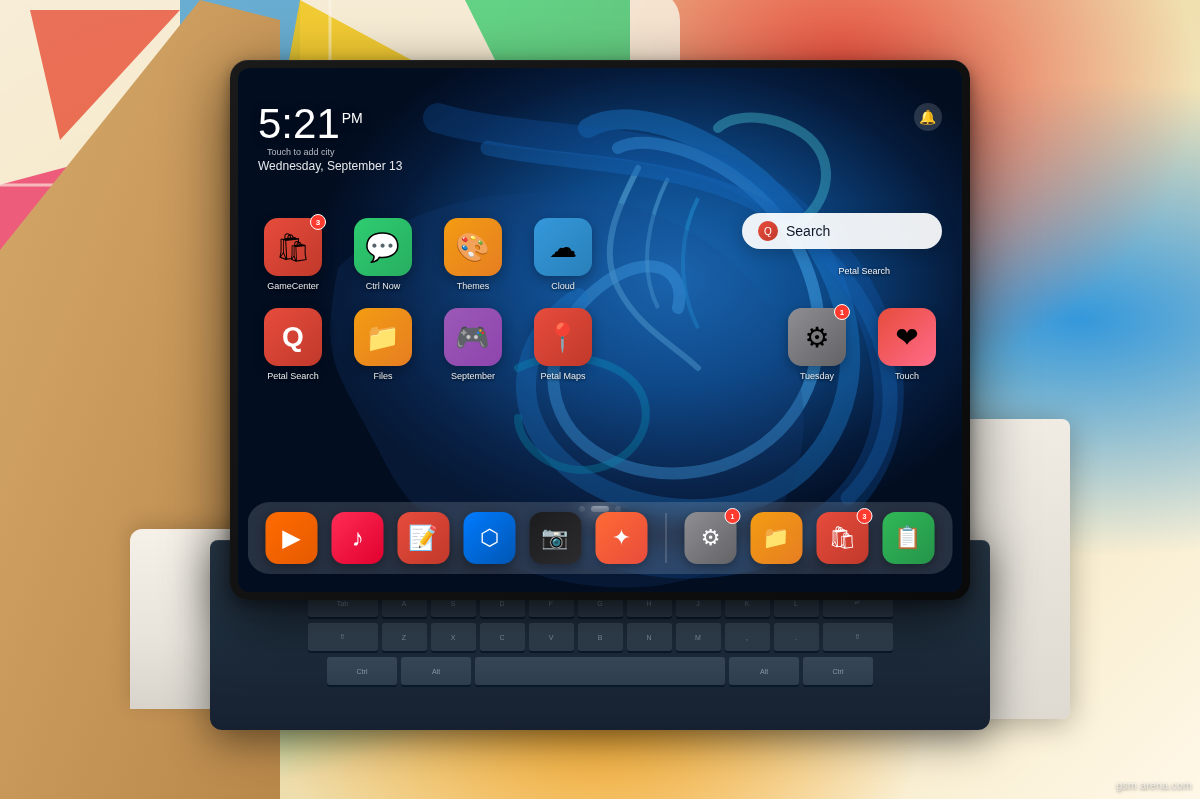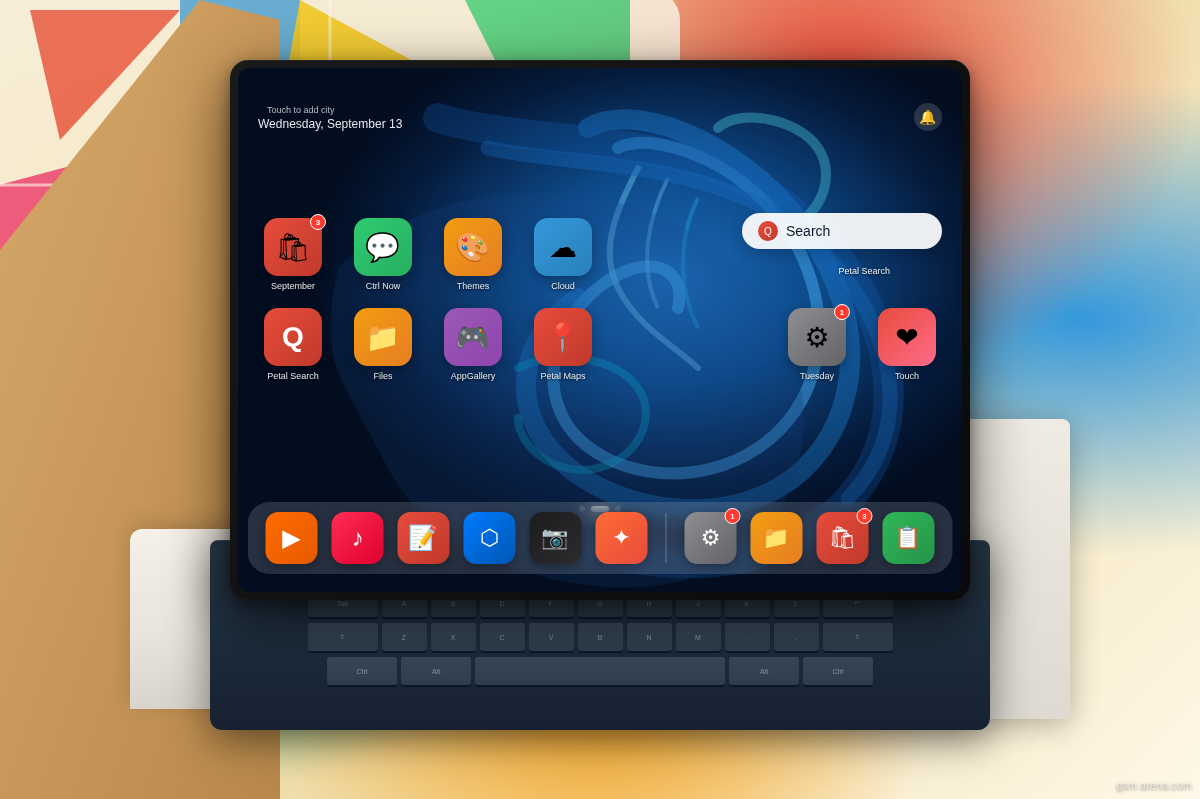--- a/index.html
+++ b/index.html
@@ -618,20 +618,23 @@
 
             <path d="M100,200 C200,100 400,100 500,200 C600,300 580,450 480,500 C380,550 200,500 150,400 C100,300 80,300 100,200 Z" fill="#1a4a8a" opacity="0.3"></path>
           </g>
 
           <rect width="724" height="524" fill="url(#bgGrad)" opacity="0.3"></rect>
         </svg>
       </div>
 
 
       <div class="clock-widget">
+        <div class="clock-time">
+          <span>5:21</span><span class="ampm">PM</span>
+        </div>
         <div class="clock-touch">Touch to add city</div>
         <div class="clock-date">Wednesday, September 13</div>
       </div>
 
       <div class="notification-icon">
         <span style="font-size:14px;color:white;">🔔</span>
       </div>
 
       <div class="search-widget">
         <div class="search-petal-icon">
@@ -642,21 +645,21 @@
 
       <div class="petal-search-label">Petal Search</div>
 
       <div style="position:absolute;top:150px;left:20px;z-index:10;display:flex;gap:20px;">
 
         <div class="app-icon-wrapper">
           <div class="app-icon app-appgallery">
             <span style="font-size:28px;">🛍</span>
             <div class="badge">3</div>
           </div>
-          <span class="app-label">September</span>
+          <span class="app-label">GameCenter</span>
         </div>
 
         <div class="app-icon-wrapper">
           <div class="app-icon app-linknow">
             <span style="font-size:28px;">💬</span>
           </div>
           <span class="app-label">Ctrl Now</span>
         </div>
 
         <div class="app-icon-wrapper">
@@ -687,21 +690,21 @@
           <div class="app-icon app-files">
             <span style="font-size:28px;">📁</span>
           </div>
           <span class="app-label">Files</span>
         </div>
 
         <div class="app-icon-wrapper">
           <div class="app-icon app-gamecenter">
             <span style="font-size:28px;">🎮</span>
           </div>
-          <span class="app-label">AppGallery</span>
+          <span class="app-label">September</span>
         </div>
 
         <div class="app-icon-wrapper">
           <div class="app-icon app-petalmaps">
             <span style="font-size:28px;">📍</span>
           </div>
           <span class="app-label">Petal Maps</span>
         </div>
       </div>
 

